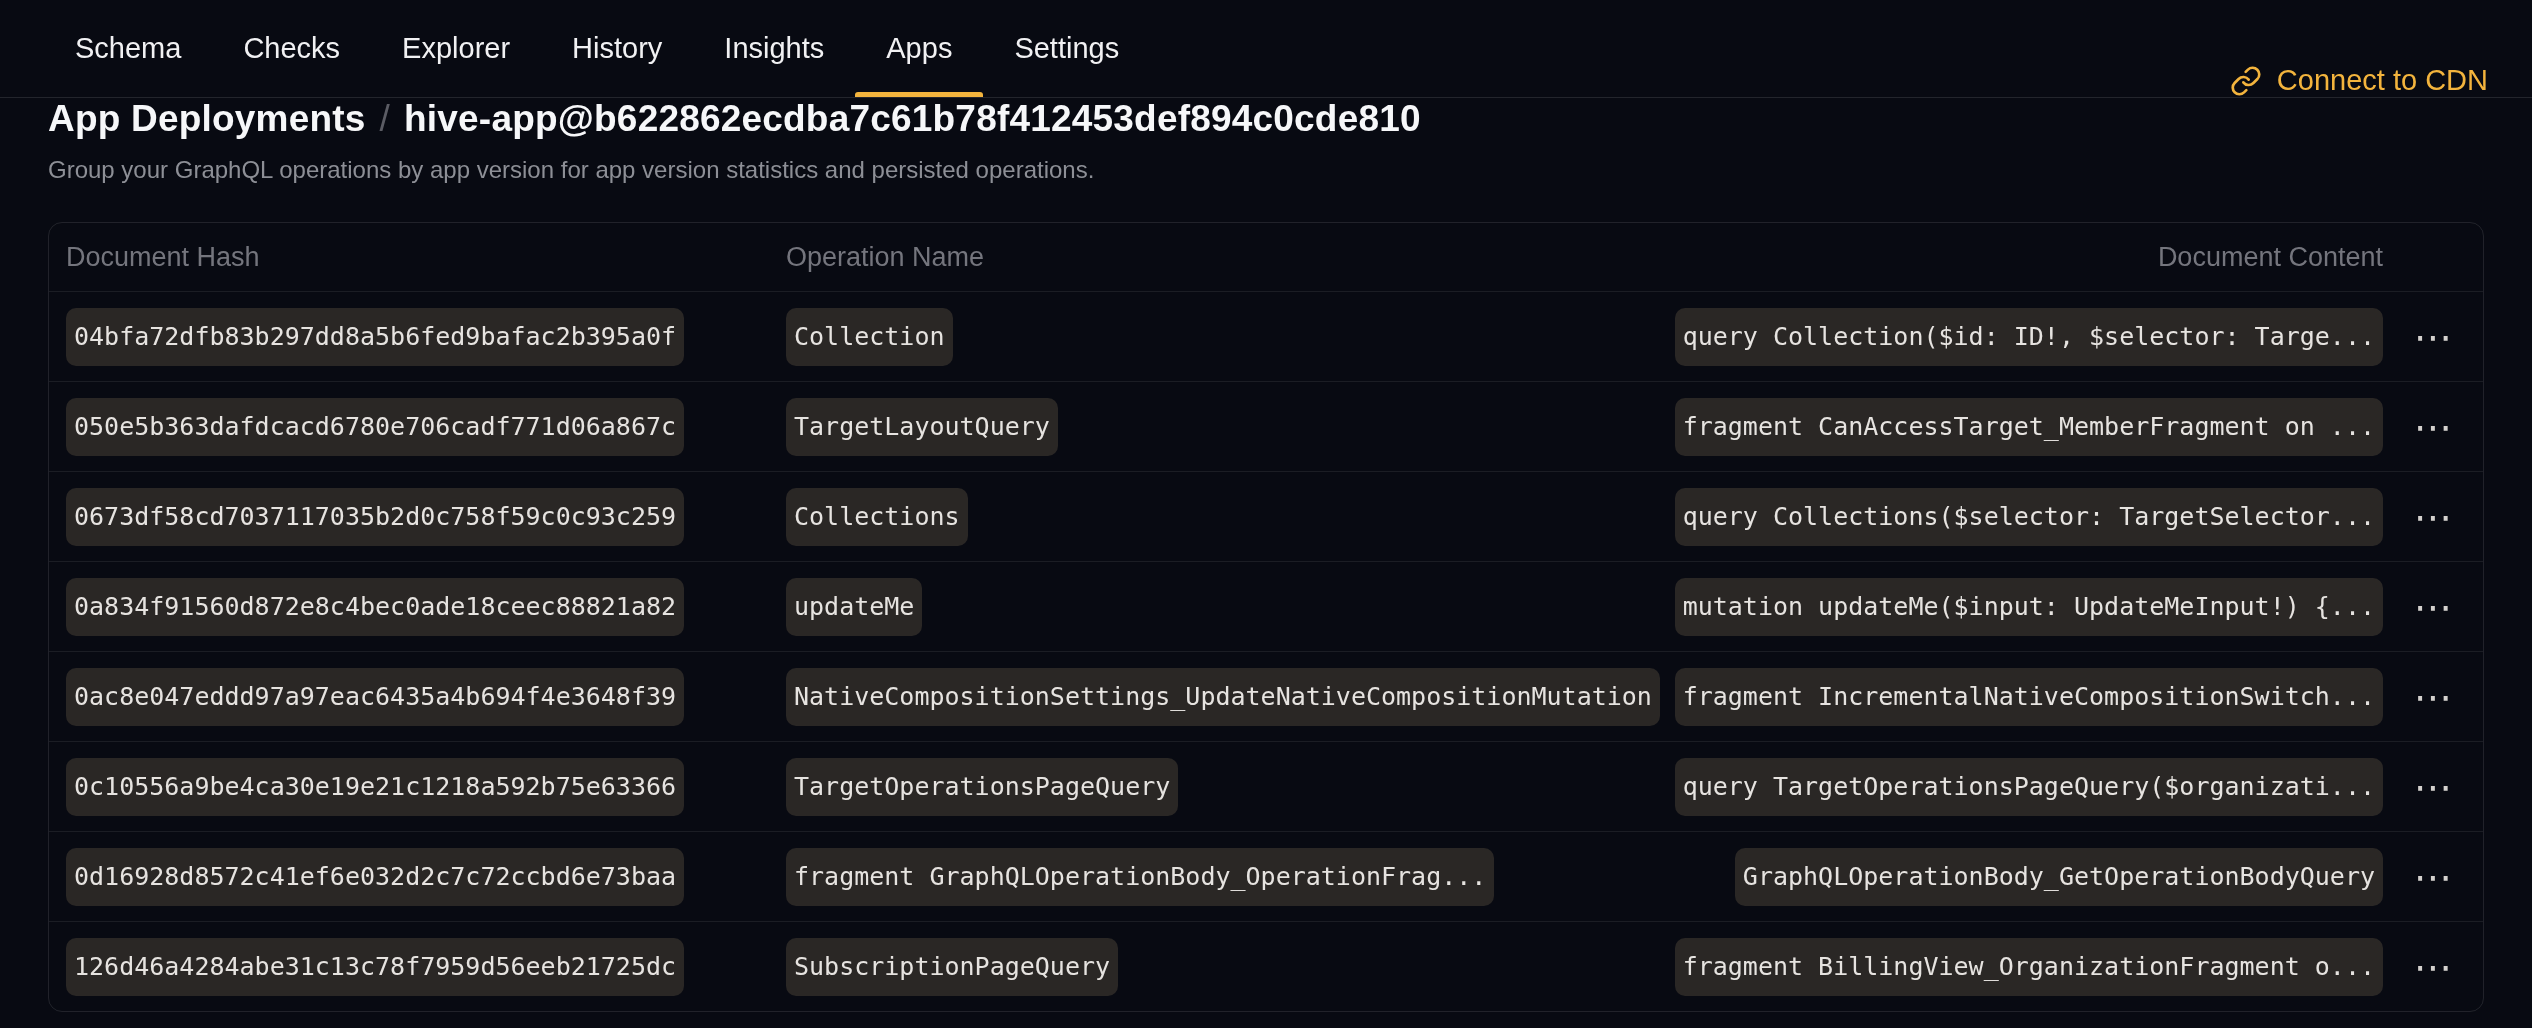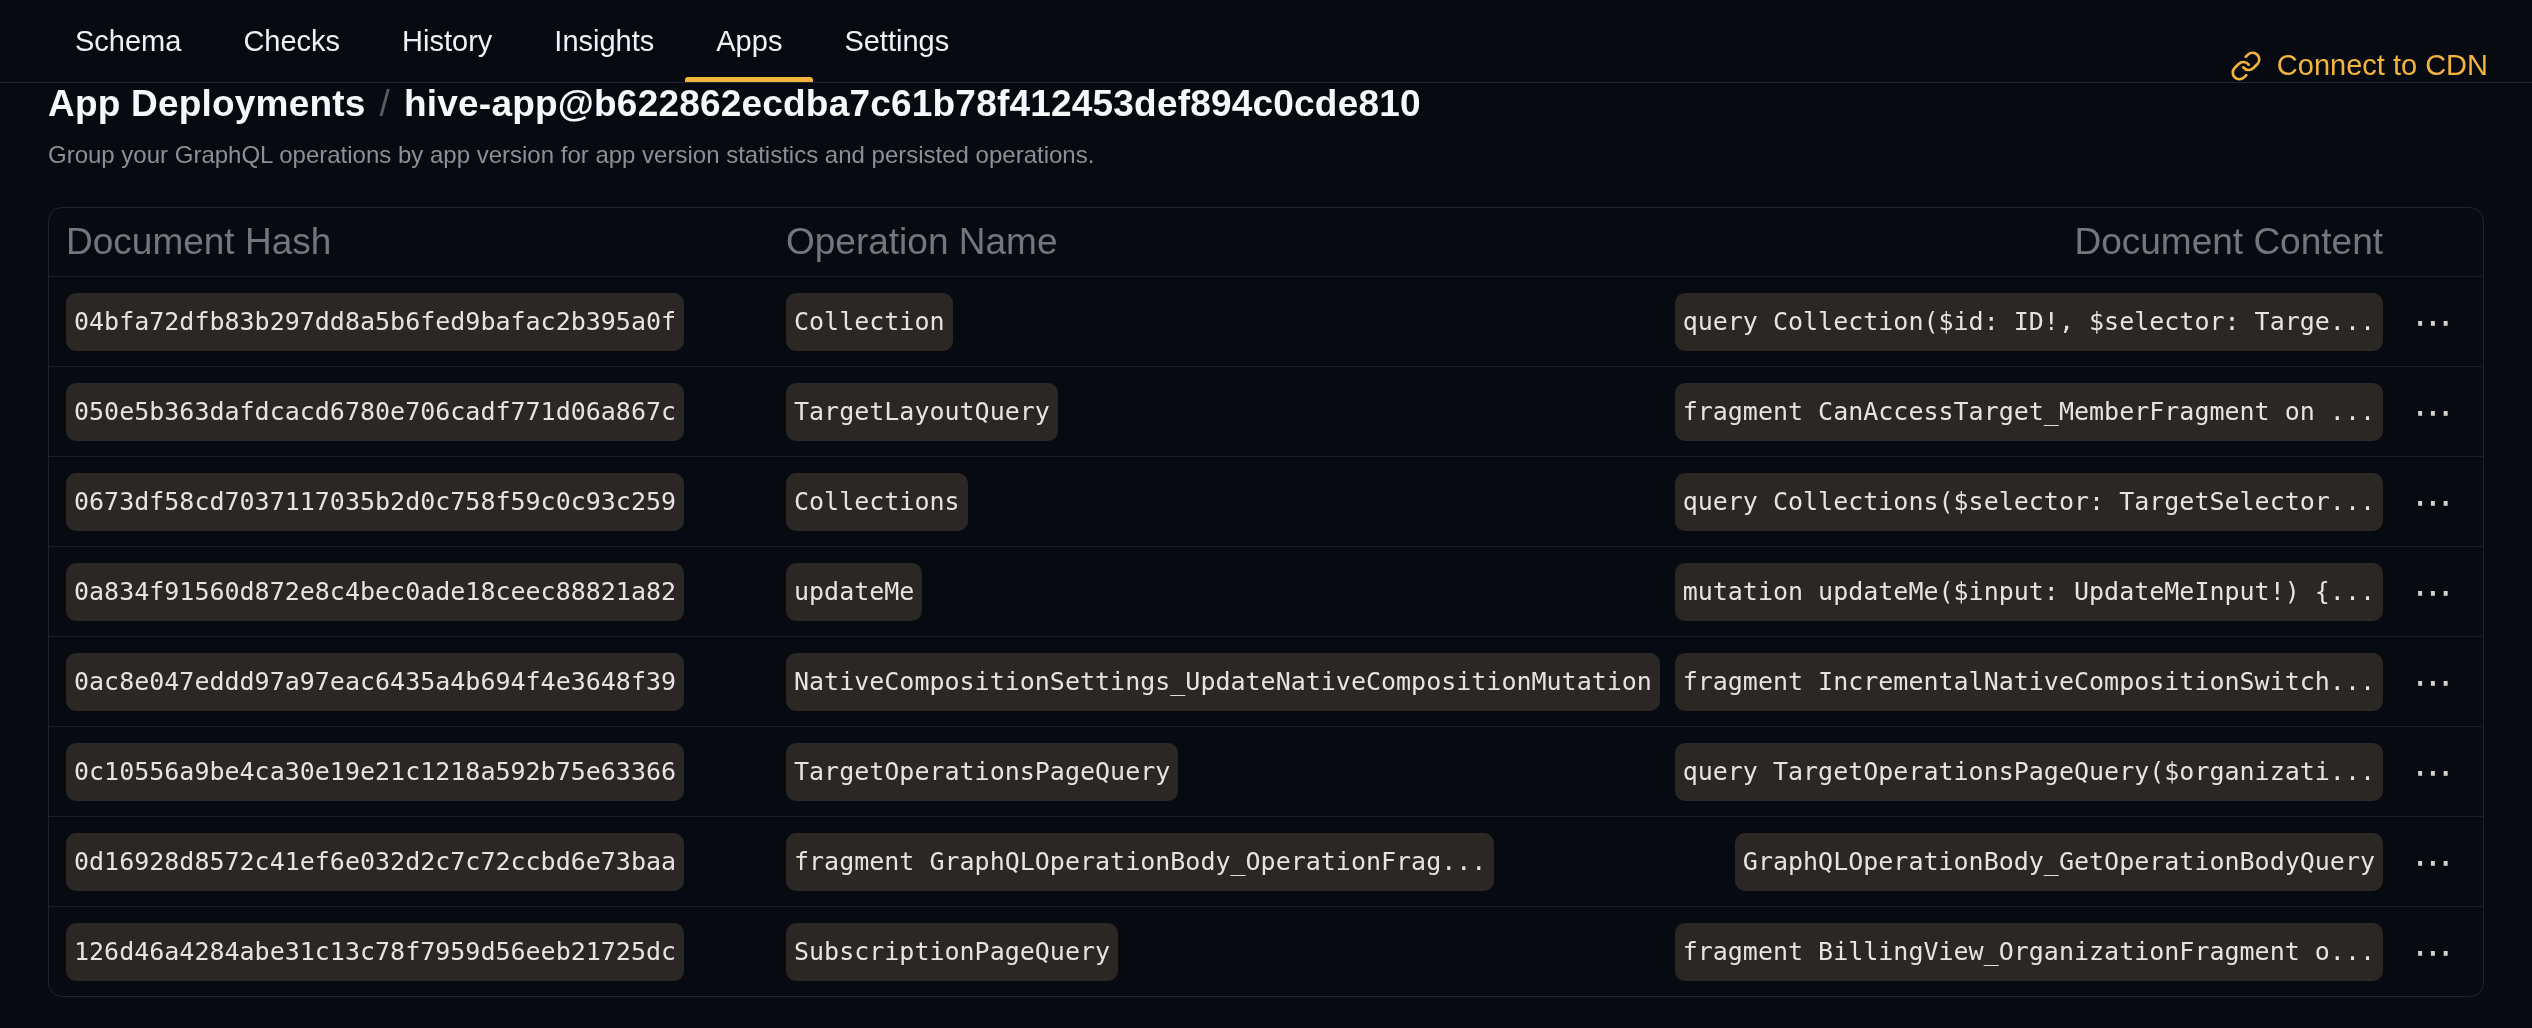--- a/index.html
+++ b/index.html
@@ -5,21 +5,21 @@
   * { margin:0; padding:0; box-sizing:border-box; }
   html,body { width:2532px; height:1028px; overflow:hidden; }
   body {
     background:#080a12;
     color:#f2f3f5;
     font-family:"Liberation Sans", sans-serif;
   }
 
   
   .topnav {
-    height:83px;
+    height:98px;
     display:flex;
     align-items:stretch;
     justify-content:space-between;
     border-bottom:1px solid #23252c;
     padding:0 44px;
   }
   .tabs { display:flex; align-items:stretch; }
   .nav-item {
     position:relative;
     display:flex;
@@ -81,21 +81,21 @@
   }
   .thead, .trow {
     display:grid;
     grid-template-columns:720px 1fr max-content 100px;
     align-items:center;
     padding-left:17px;
   }
   .thead {
     height:68px;
     color:#74757d;
-    font-size:37px;
+    font-size:27px;
     font-weight:400;
   }
   .th-content { justify-self:end; }
   .trow {
     height:90px;
     border-top:1px solid rgba(255,255,255,.08);
   }
   .trow > * { justify-self:start; }
   .chip {
     display:inline-block;
@@ -121,20 +121,21 @@
     padding:4px 10px;
   }
 </style>
 </head>
 <body>
 
 <header class="topnav">
   <nav class="tabs">
     <div class="nav-item">Schema</div>
     <div class="nav-item">Checks</div>
+    <div class="nav-item">Explorer</div>
     <div class="nav-item">History</div>
     <div class="nav-item">Insights</div>
     <div class="nav-item active">Apps</div>
     <div class="nav-item">Settings</div>
   </nav>
   <div class="connect-cdn">
     <svg viewBox="0 0 24 24" fill="none" stroke="#f3b43d" stroke-width="2" stroke-linecap="round" stroke-linejoin="round">
       <path d="M10 13a5 5 0 0 0 7.54.54l3-3a5 5 0 0 0-7.07-7.07l-1.72 1.71"></path>
       <path d="M14 11a5 5 0 0 0-7.54-.54l-3 3a5 5 0 0 0 7.07 7.07l1.71-1.71"></path>
     </svg>

